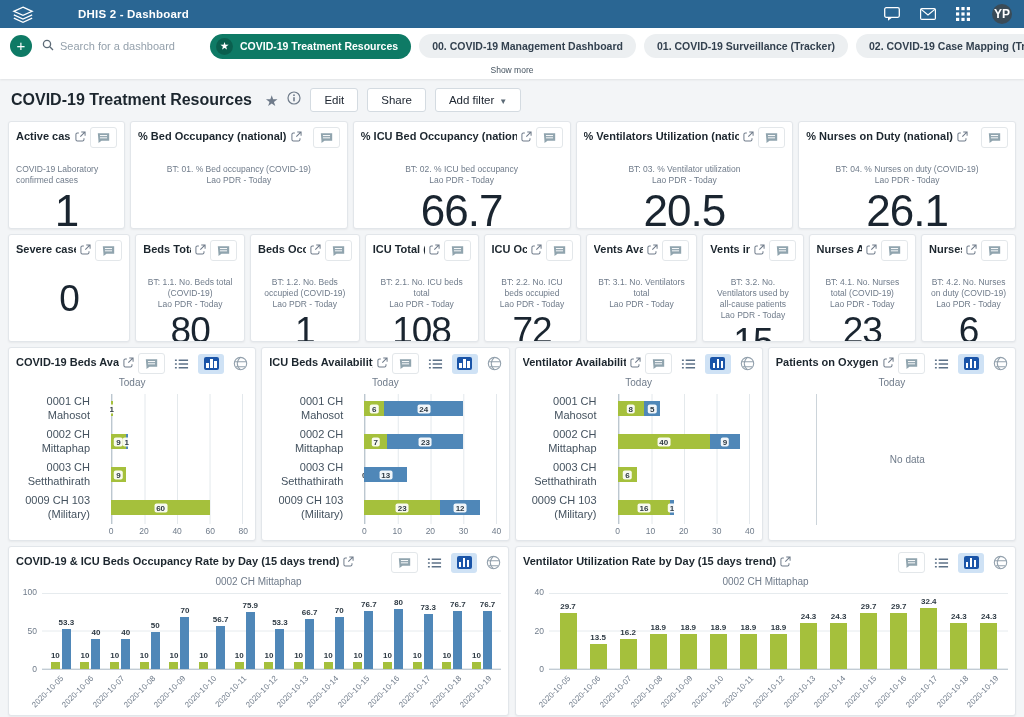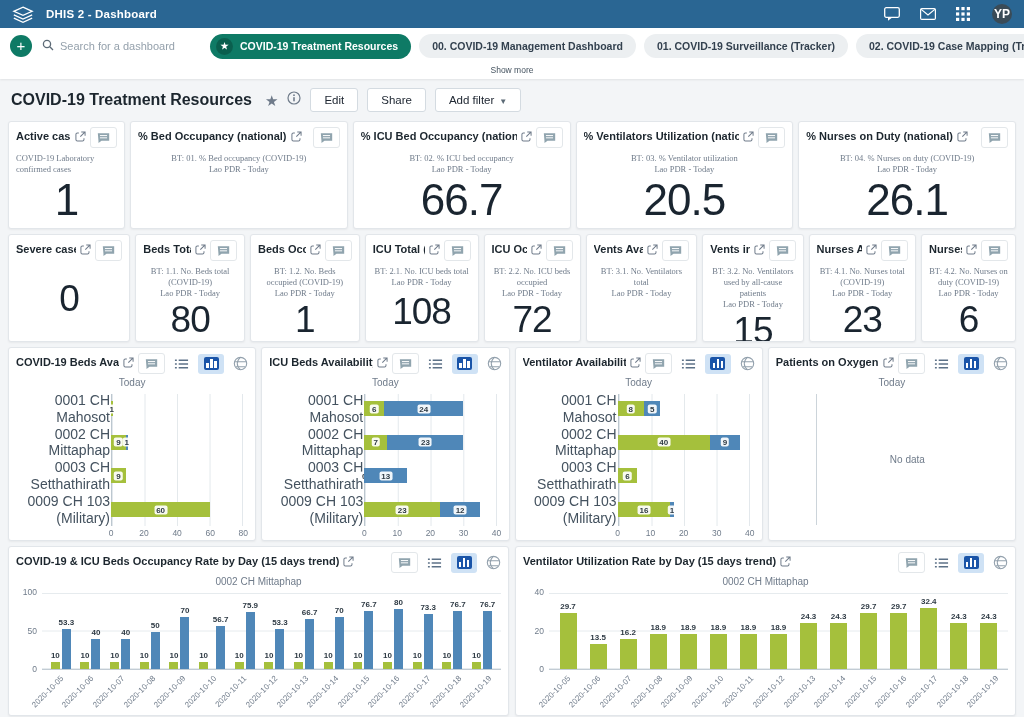--- a/index.html
+++ b/index.html
@@ -2,21 +2,21 @@
 <html><head>
 <meta charset="utf-8">
 <style>
   * { box-sizing: border-box; margin: 0; padding: 0; }
   html,body { width:1024px; height:717px; overflow:hidden;
     font-family:"Liberation Sans", sans-serif; background:#f3f5f7; color:#212934; }
 
   
   .topbar { height:28px; background:#2a6693; display:flex; align-items:center; color:#fff; }
   .logo { width:46px; display:flex; justify-content:center; align-items:center; }
-  .app-title { font-size:11.5px; font-weight:bold; letter-spacing:.2px; }
+  .app-title { font-size:11.5px; font-weight:bold; letter-spacing:.2px;margin-left:32px; }
   .topbar-right { margin-left:auto; display:flex; align-items:center; gap:20px; margin-right:12px; }
   .tb-icon { width:16px; height:14px; display:flex; align-items:center; cursor:pointer; }
   .avatar { width:20px; height:20px; border-radius:50%; background:#3a4b57; color:#fff;
     font-size:12px; font-weight:bold; display:flex; align-items:center; justify-content:center; }
 
   
   .chipbar-wrap { background:#fff; box-shadow:0 1px 2px rgba(0,0,0,.08); position:relative; z-index:5; }
   .chipbar { height:36px; display:flex; align-items:center; gap:10px; padding:0 10px; }
   .add-btn { width:22px; height:22px; border-radius:50%; background:#0e7a65; color:#fff; border:none;
     font-size:15px; line-height:20px; text-align:center; cursor:pointer; flex:0 0 auto; }
@@ -56,34 +56,34 @@
   .card-title { font-size:11px; font-weight:bold; white-space:nowrap; overflow:hidden; color:#1c262e; }
   .link-ic { flex:0 0 auto; display:flex; }
   .icon-chip { width:27px; height:21px; border:1px solid #e3e7ea; border-radius:3px; background:#fff;
     display:flex; align-items:center; justify-content:center; cursor:pointer; flex:0 0 auto; }
   .icon-group { display:flex; align-items:center; gap:9px; }
   .type-chip { width:26px; height:20px; border-radius:3px; display:flex; align-items:center; justify-content:center; cursor:pointer; }
   .type-inner { width:15px; height:13px; border-radius:2px; display:flex; align-items:flex-end; justify-content:center; gap:1.5px; padding:2px; }
   .type-inner i { display:block; width:2.5px; background:#fff; }
   .plain-ic { cursor:pointer; display:flex; }
 
-  .card-sub { font-size:8.5px; color:#6f7b8a; text-align:center; line-height:1.3; margin-top:5px;font-family:Liberation Serif, serif; }
+  .card-sub { font-size:8.5px; color:#6f7b8a; text-align:center; line-height:1.3; margin-top:16px; }
   .card-sub.left { text-align:left; }
   .card-value { flex:1; display:flex; align-items:center; justify-content:center; font-size:44px; color:#1a2530; letter-spacing:-1px; }
   #row2 .card-value { font-size:37px; }
 
   
   .chart-card { padding:5px 7px 3px; }
   .chart-sub { text-align:center; font-size:10px; color:#6f7b8a; margin:3px 0 2px; }
   .hbar-area { flex:1; position:relative; display:flex; flex-direction:column; padding-top:2px; }
   .hbar-grid { position:absolute; left:95px; right:5px; top:4px; bottom:13px;
     background:linear-gradient(to right,#e3e8ec 1px,transparent 1px); background-size:25.02% 100%;
     border-left:1px solid #bcc7cf; border-right:1px solid #e3e8ec; }
   .hbar-row { flex:1; display:flex; align-items:center; position:relative; }
-  .hbar-label { width:95px; padding-right:1px; text-align:right; font-size:14px; color:#44525f; line-height:1.2; }
+  .hbar-label { width:95px; padding-right:21px; text-align:right; font-size:11px; color:#44525f; line-height:1.2; }
   .hbar-track { flex:1; height:15px; display:flex; margin-right:5px; }
   .seg { height:100%; position:relative; }
   .pill { position:absolute; left:50%; top:50%; transform:translate(-50%,-50%); background:rgba(255,255,255,.92);
     border-radius:2px; padding:0 2px; font-size:8px; font-weight:bold; color:#2e3a44; white-space:nowrap; }
   .hbar-axis { height:13px; margin-left:95px; margin-right:5px; position:relative; }
   .hbar-axis span { position:absolute; transform:translateX(-50%); font-size:8.5px; color:#6f7b8a; top:2px; }
   .nodata-area { flex:1; border-left:1px solid #ccd4da; margin:4px 10px 12px 40px;
     display:flex; align-items:center; justify-content:center; font-size:10px; color:#6f7b8a; }
 
   

